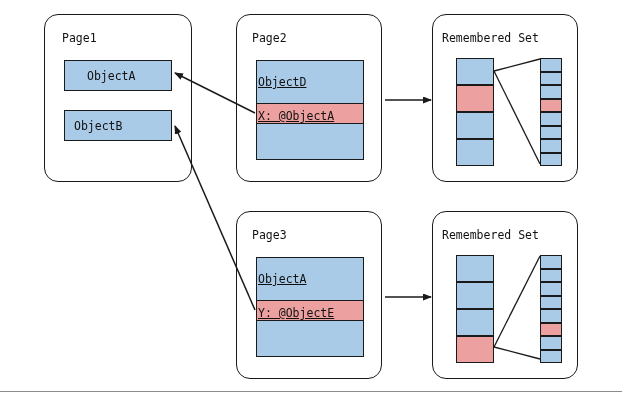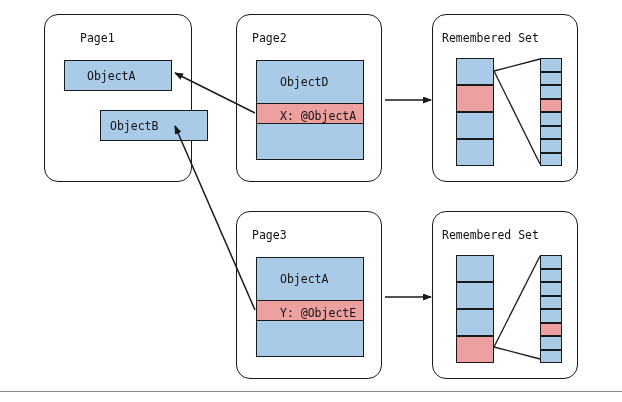--- a/index.html
+++ b/index.html
@@ -38,24 +38,25 @@
     position: absolute;
     box-sizing: border-box;
     border: 1.5px solid #1a1a1a;
     background: #a9cbe8;
   }
   .obj-cell {
     box-sizing: border-box;
     background: #a9cbe8;
     display: flex;
     align-items: center;
-    padding-left: 23px;
+    padding-left: 1px;
     font-size: 11.5px;
     color: #111111;
     white-space: nowrap;
+    text-decoration: underline;
   }
   .obj-cell.ref {
     background: #eda0a0;
     border-top: 1.5px solid #1a1a1a;
     border-bottom: 1.5px solid #1a1a1a;
     align-items: flex-end;
   }
   .single-obj {
     position: absolute;
     box-sizing: border-box;
@@ -94,27 +95,27 @@
     height: 402px;
     pointer-events: none;
   }
 </style>
 </head>
 <body>
 
 <div id="canvas">
 
   <div class="page-box" style="left:44px; top:14px; width:148px; height:168px;"></div>
-  <div class="box-title" style="left:62px; top:31px;margin-left:18px;">Page1</div>
+  <div class="box-title" style="left:62px; top:31px;">Page1</div>
 
   <div class="single-obj" style="left:64px; top:60px; width:108px; height:31px;padding-left:22px;">
     <span>ObjectA</span>
   </div>
 
-  <div class="single-obj" style="left:64px; top:110px; width:108px; height:31px;margin-left:36px;">
+  <div class="single-obj" style="left:64px; top:110px; width:108px; height:31px;">
     <span>ObjectB</span>
   </div>
 
   <div class="page-box" style="left:236px; top:14px; width:146px; height:168px;"></div>
   <div class="box-title" style="left:252px; top:31px;">Page2</div>
 
   <div class="obj-stack" style="left:256px; top:60px; width:108px; height:100px;">
     <div class="obj-cell" style="height:42px;">
       <span>ObjectD</span>
     </div>

